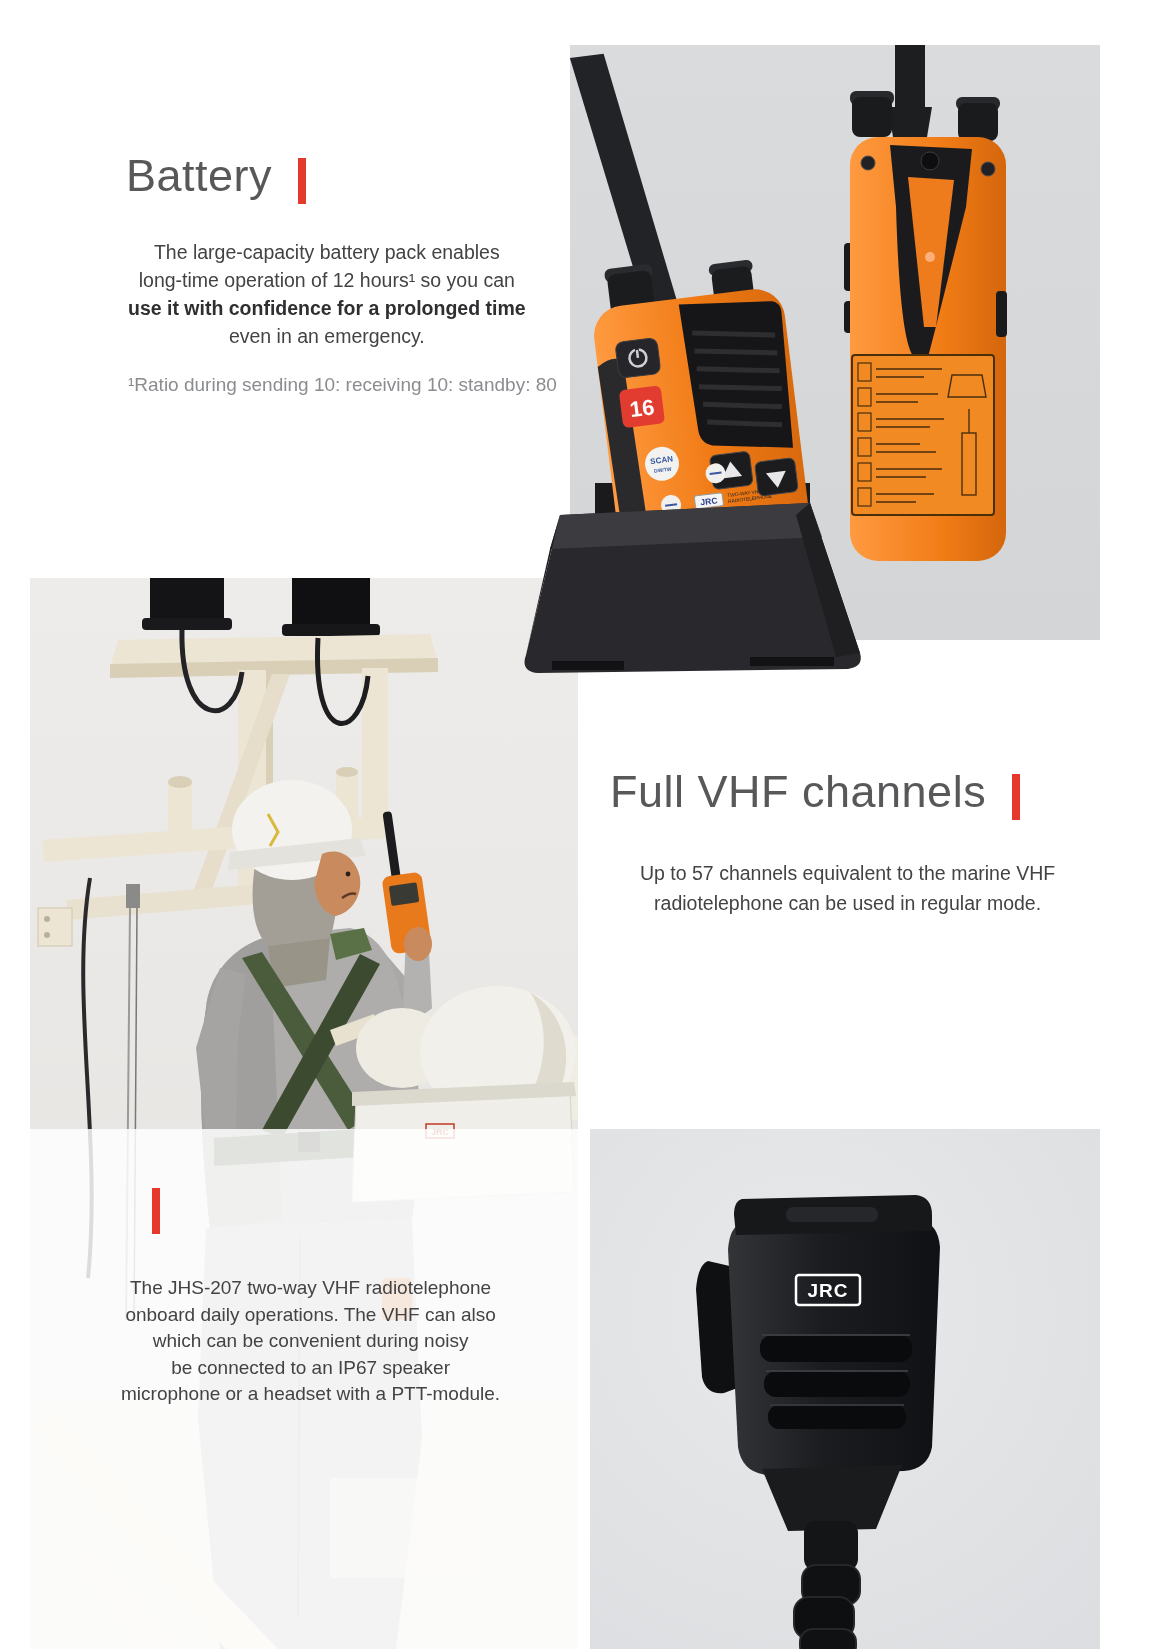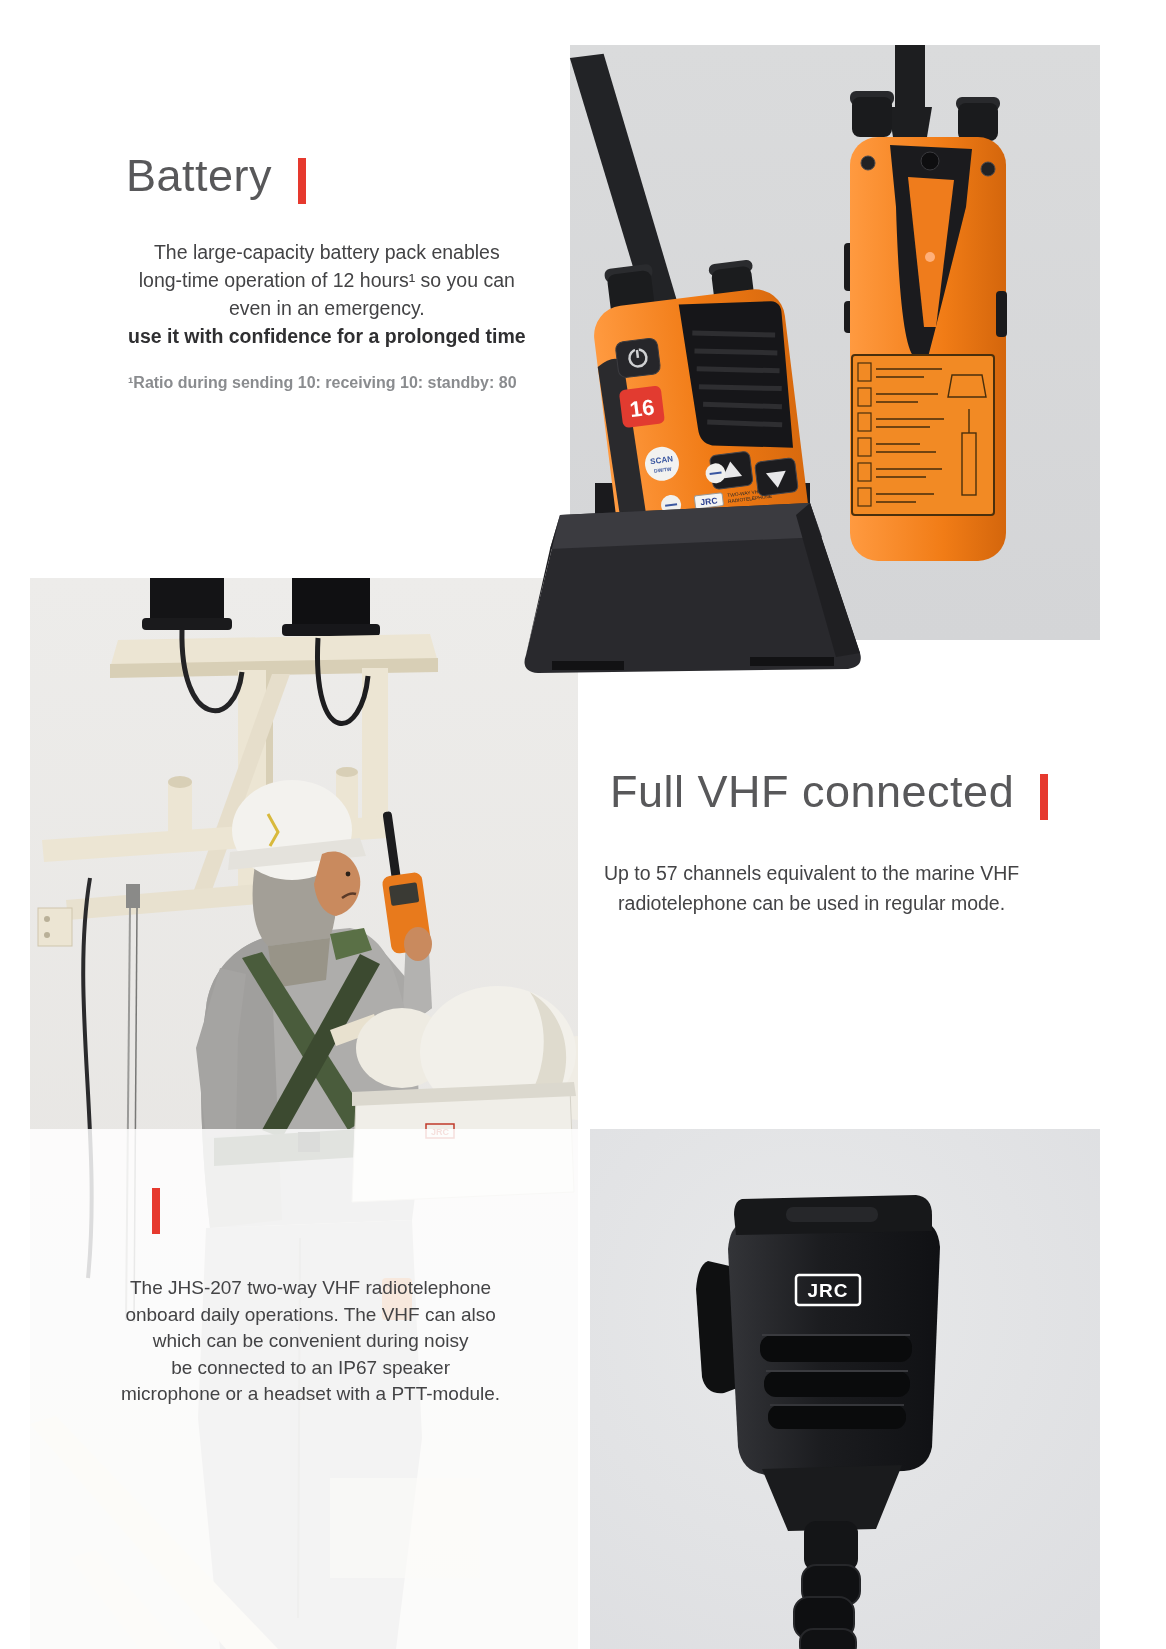--- a/index.html
+++ b/index.html
@@ -9,41 +9,41 @@
   .hgroup{position:absolute;display:flex;align-items:flex-start;z-index:30;}
   .htitle{font-size:45px;font-weight:300;color:#58585a;letter-spacing:0.5px;line-height:1.08;}
   .hbar{width:8px;height:46px;background:#e6392e;margin-left:26px;margin-top:6px;}
   
   .copy{position:absolute;z-index:30;color:#434345;font-size:19.5px;text-align:center;}
   .copy .ln{white-space:nowrap;}
   .copy-battery .ln{line-height:28px;}
   .copy-vhf .ln{line-height:30px;}
   .copy-noise .ln{line-height:26.5px;font-size:19px;}
   .ln.bold{font-weight:700;color:#2f2f31;}
-  .footnote{position:absolute;z-index:30;font-size:16px;color:#8a8c8f;font-weight:bold;}
+  .footnote{position:absolute;z-index:30;font-size:19px;color:#8a8c8f;}
   
   .ill{position:absolute;}
   .z1{z-index:5;} .z2{z-index:10;}
   svg{display:block;}
   svg text{font-family:"Liberation Sans","DejaVu Sans",sans-serif;}
 </style>
 </head>
 <body>
 
 <div class="page">
 
   <div class="hgroup" style="left:126px;top:152px;">
     <div class="htitle">Battery</div>
     <div class="hbar"></div>
   </div>
   <div class="copy copy-battery" style="left:128px;top:238px;">
     <div class="ln">The large-capacity battery pack enables</div>
     <div class="ln">long-time operation of 12 hours¹ so you can</div>
+    <div class="ln bold">use it with confidence for a prolonged time</div>
     <div class="ln">even in an emergency.</div>
-    <div class="ln bold">use it with confidence for a prolonged time</div>
   </div>
   <div class="footnote" style="left:128px;top:374px;">¹Ratio during sending 10: receiving 10: standby: 80</div>
 
   <svg class="ill z1" style="left:30px;top:578px;" width="548" height="1071" viewBox="0 0 548 1071">
     <defs>
       <linearGradient id="sky" x1="0" y1="0" x2="0" y2="1">
         <stop offset="0" stop-color="#edecea"></stop>
           <stop offset="1" stop-color="#e4e2df"></stop>
       </linearGradient>
     </defs>
@@ -253,24 +253,24 @@
         <g stroke="#4a2f0c" stroke-width="1.4" fill="none">
           <polygon points="452,330 482,330 486,352 448,352"></polygon>
           <rect x="462" y="388" width="14" height="62"></rect>
           <line x1="469" y1="388" x2="469" y2="364"></line>
         </g>
       </g>
     </g>
   </svg>
 
   <div class="hgroup" style="left:610px;top:768px;">
-    <div class="htitle">Full VHF connected</div>
+    <div class="htitle">Full VHF channels</div>
     <div class="hbar"></div>
   </div>
-  <div class="copy copy-vhf" style="left:604px;top:858px;">
+  <div class="copy copy-vhf" style="left:640px;top:858px;">
     <div class="ln">Up to 57 channels equivalent to the marine VHF</div>
     <div class="ln">radiotelephone can be used in regular mode.</div>
   </div>
 
   <div class="hgroup" style="left:126px;top:1182px;">
     <div class="hbar"></div>
   </div>
   <div class="copy copy-noise" style="left:121px;top:1275px;">
     <div class="ln">The JHS-207 two-way VHF radiotelephone</div>
     <div class="ln">onboard daily operations. The VHF can also</div>

